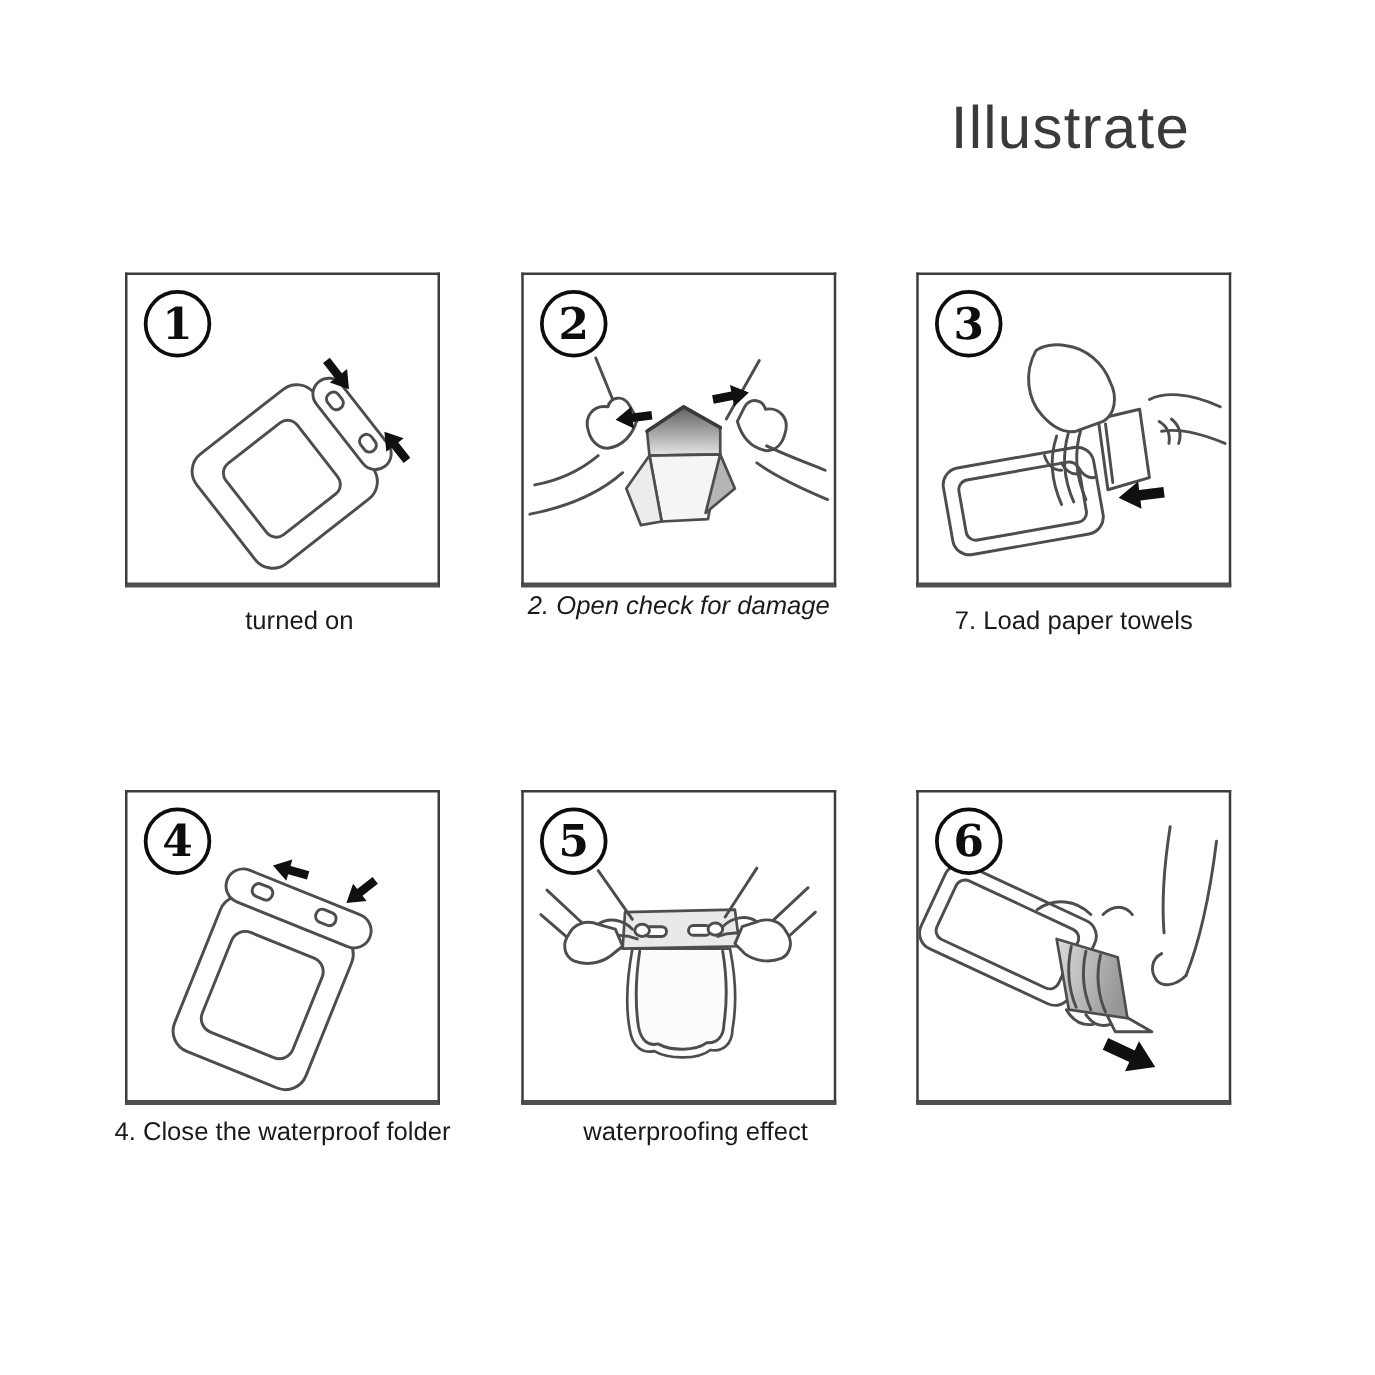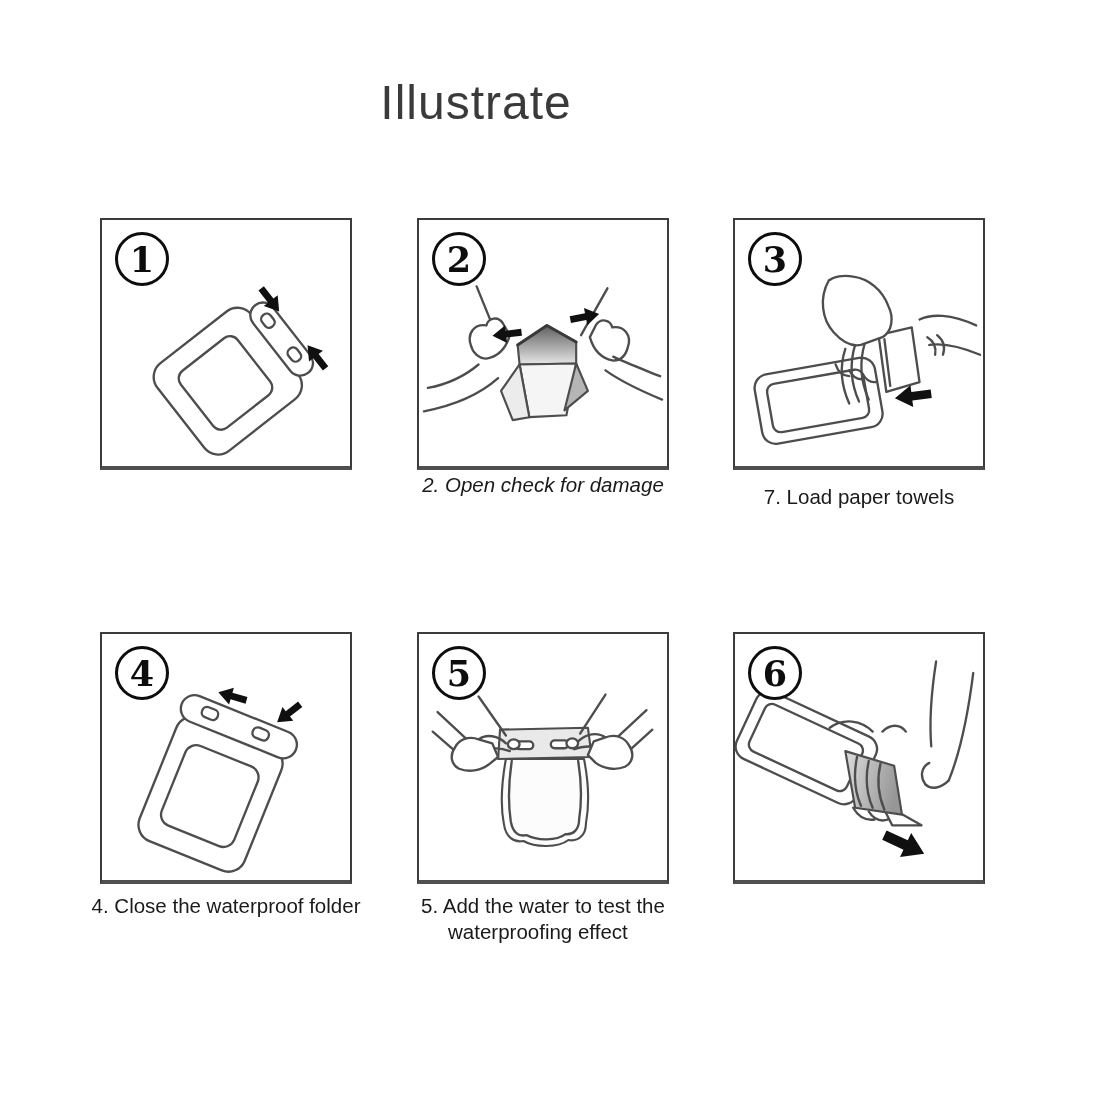--- a/index.html
+++ b/index.html
@@ -2,21 +2,21 @@
 <html><head>
 <meta charset="utf-8">
 <style>
   html,body{margin:0;padding:0;}
   body{
     width:1100px;height:1100px;position:relative;overflow:hidden;
     background:#ffffff;
     font-family:"Liberation Sans", sans-serif;
   }
   .title{
-    position:absolute;top:76px;left:0;width:952px;text-align:center;
+    position:absolute;top:76px;left:0;width:952px;text-align:right;
     font-size:48px;line-height:54px;color:#3a3a3a;letter-spacing:1px;
   }
   .panel{
     position:absolute;width:252px;height:252px;box-sizing:border-box;
     border:2px solid #3c3c3c;border-bottom:4px solid #4f4f4f;background:#ffffff;
   }
   .panel svg{position:absolute;left:0;top:0;width:100%;height:100%;}
   .badge{
     position:absolute;top:12px;left:13px;width:48px;height:48px;z-index:2;
     border:3.5px solid #0d0d0d;border-radius:50%;background:#ffffff;
@@ -49,21 +49,21 @@
       <rect class="ln" x="146" y="158" width="74" height="74" rx="10"></rect>
       <rect class="fw" x="139" y="109" width="88" height="26" rx="13"></rect>
       <rect class="ln" x="152" y="116" width="15" height="11" rx="5"></rect>
       <rect class="ln" x="196" y="116" width="15" height="11" rx="5"></rect>
     </g>
     <path class="arr" transform="translate(162,70) rotate(52)" d="M0,-3.5 L16,-3.5 L16,-9 L30,0 L16,9 L16,3.5 L0,3.5 Z"></path>
     <path class="arr" transform="translate(228,152) rotate(232)" d="M0,-3.5 L16,-3.5 L16,-9 L30,0 L16,9 L16,3.5 L0,3.5 Z"></path>
   </svg>
 </div>
 <div class="caption" style="left:226px;top:484px;">
-  <div class="cap"></div>
+  <div class="cap"><div class="l2">turned on</div></div>
 </div>
 
 <div class="panel" style="left:417px;top:218px;">
   <div class="badge">
       <span>2</span>
     </div>
   <svg viewBox="0 0 252 252" aria-label="two-hands-pulling-bag-mouth-open-with-outward-arrows">
     <defs>
       <linearGradient id="gOpen" x1="0" y1="0" x2="0" y2="1">
         <stop offset="0" stop-color="#5f5f5f"></stop>
@@ -160,21 +160,21 @@
     <path class="ln" d="M190,62 L164,102"></path>
     <path class="ln" d="M232,78 L202,106"></path>
     <path class="ln" d="M238,98 L216,118"></path>
     <path class="ln" d="M162,110 C170,102 182,100 190,106"></path>
     <path class="ln" d="M158,118 C168,114 180,114 188,120"></path>
     <path class="fw" d="M190,106 C200,102 210,106 214,114 C220,122 218,132 210,136 C200,140 188,138 180,132 L172,124 L178,110 Z"></path>
     <ellipse class="fw" cx="156" cy="112" rx="6" ry="5"></ellipse>
   </svg>
 </div>
 <div class="caption" style="left:543px;top:893px;">
-  <div class="cap"><div>5. Add the water to test the</div><div class="l2">waterproofing effect</div></div>
+  <div class="cap"><div class="l2">waterproofing effect</div></div>
 </div>
 
 <div class="panel" style="left:733px;top:632px;">
   <div class="badge">
       <span>6</span>
     </div>
   <svg viewBox="0 0 252 252" aria-label="hand-pulling-article-out-of-bag-with-down-right-arrow">
     <defs>
       <linearGradient id="gBand" x1="0" y1="0" x2="1" y2="0.3">
         <stop offset="0" stop-color="#dcdcdc"></stop>

